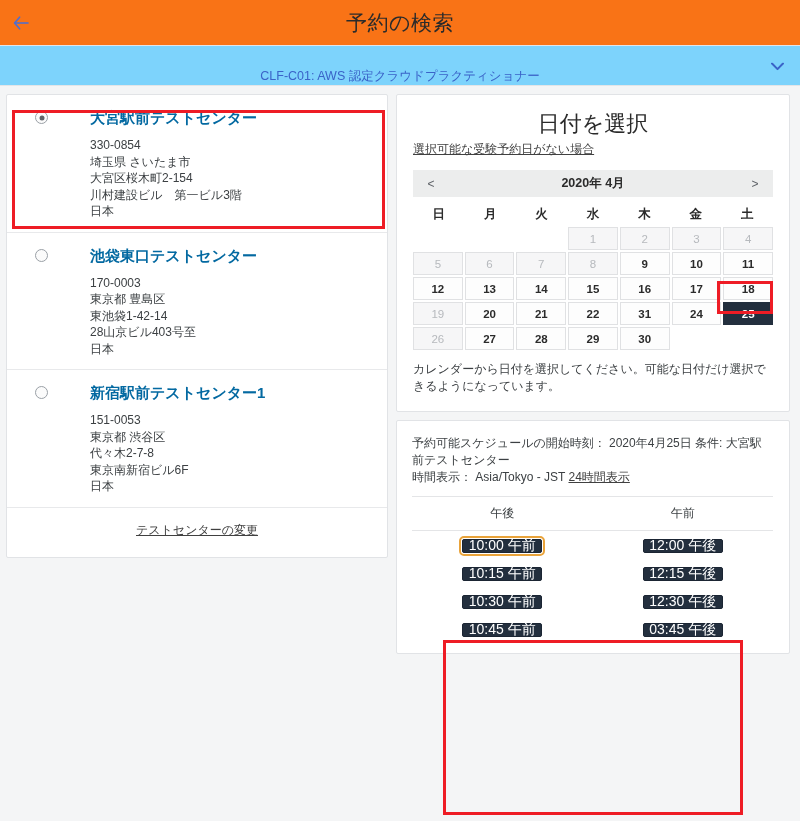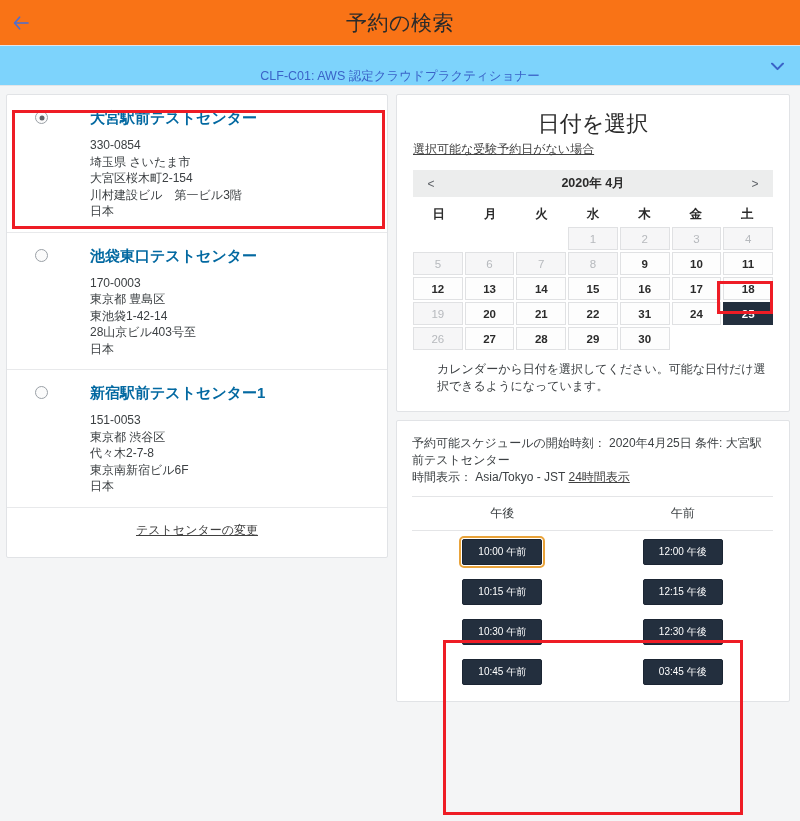--- a/index.html
+++ b/index.html
@@ -221,21 +221,20 @@
   .cal-cell.selected {
     background: #232f3e;
     color: #ffffff;
     border-color: #232f3e;
   }
   .cal-hint {
     margin-top: 11px;
     font-size: 12px;
     line-height: 17px;
     color: #3c4043;
-    margin-left: 24px;
   }
 
   
   .sched-panel { padding: 14px 16px 16px 15px; position: relative; }
   .sched-info {
     font-size: 12px;
     line-height: 17px;
     color: #3c4043;
   }
   .sched-tz { font-size: 12px; line-height: 17px; color: #3c4043; }
@@ -260,26 +259,26 @@
     padding-top: 8px;
   }
   .slot-col {
     display: flex;
     flex-direction: column;
     align-items: center;
     gap: 14px;
   }
   .slot-btn {
     width: 80px;
-    height: 26px;
+    height: 14px;
     background: #232f3e;
     color: #ffffff;
     border: 1px solid #1b2533;
     border-radius: 2px;
-    font-size: 10px;
+    font-size: 14px;
     display: flex;
     align-items: center;
     justify-content: center;
     cursor: pointer;
     font-family: "Liberation Sans", "DejaVu Sans", sans-serif;
   }
   .slot-btn.focused {
     outline: 2px solid #e9a33a;
     outline-offset: 1px;
   }

